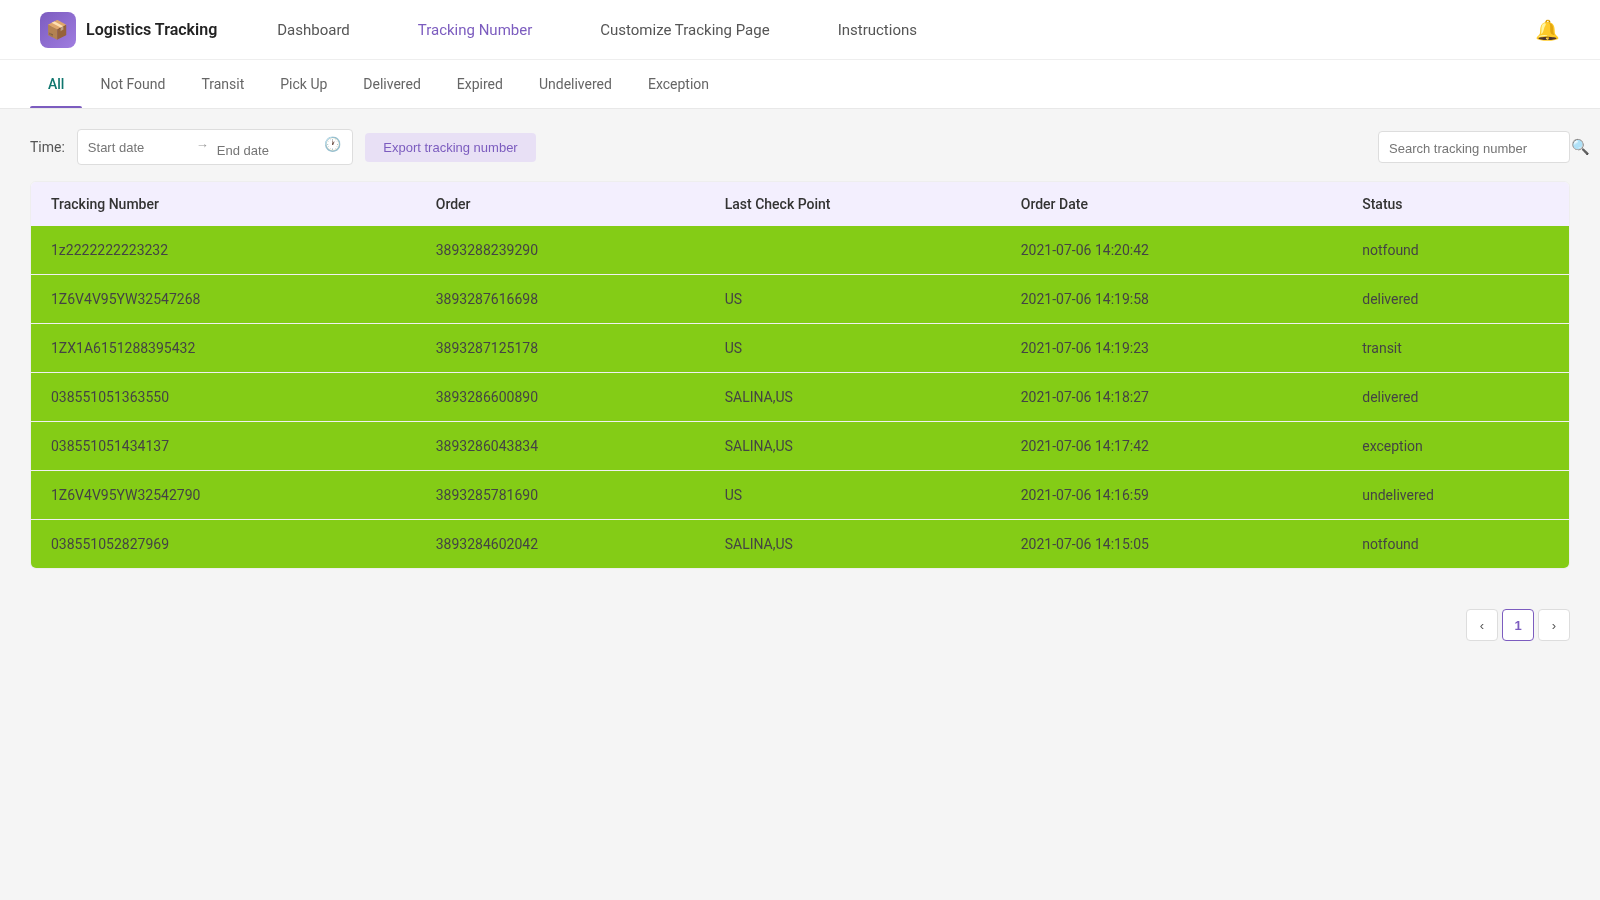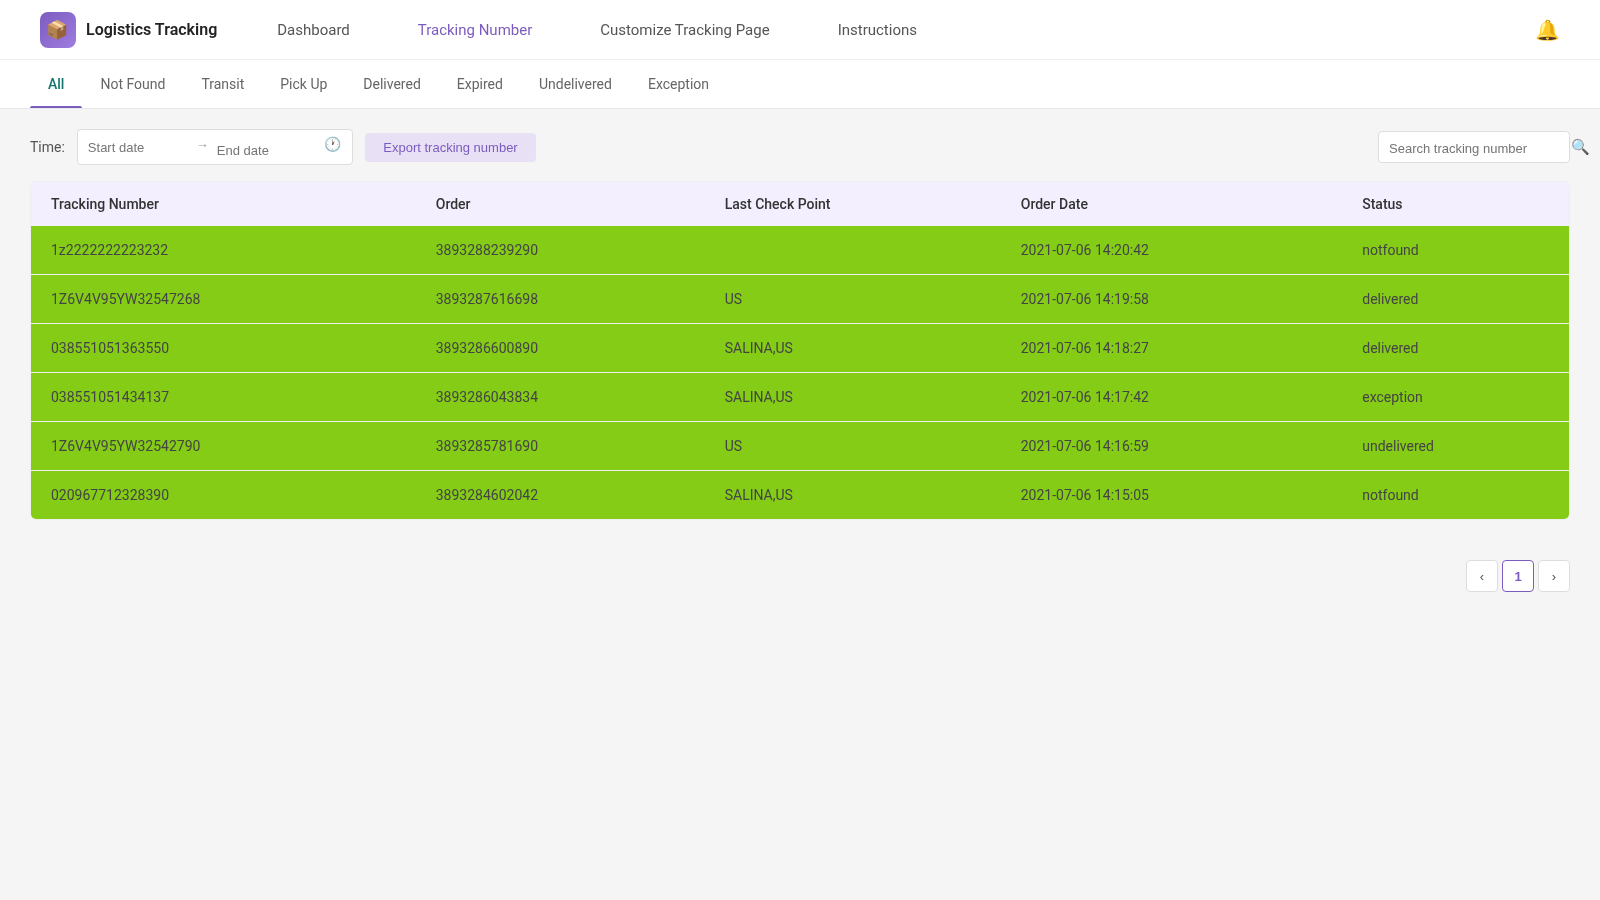--- a/index.html
+++ b/index.html
@@ -315,20 +315,27 @@
             <td>notfound</td>
           </tr>
           <tr>
             <td>1Z6V4V95YW32547268</td>
             <td>3893287616698</td>
             <td>US</td>
             <td>2021-07-06 14:19:58</td>
             <td>delivered</td>
           </tr>
           <tr>
+            <td>1ZX1A6151288395432</td>
+            <td>3893287125178</td>
+            <td>US</td>
+            <td>2021-07-06 14:19:23</td>
+            <td>transit</td>
+          </tr>
+          <tr>
             <td>038551051363550</td>
             <td>3893286600890</td>
             <td>SALINA,US</td>
             <td>2021-07-06 14:18:27</td>
             <td>delivered</td>
           </tr>
           <tr>
             <td>038551051434137</td>
             <td>3893286043834</td>
             <td>SALINA,US</td>
@@ -336,21 +343,21 @@
             <td>exception</td>
           </tr>
           <tr>
             <td>1Z6V4V95YW32542790</td>
             <td>3893285781690</td>
             <td>US</td>
             <td>2021-07-06 14:16:59</td>
             <td>undelivered</td>
           </tr>
           <tr>
-            <td>020967712328390</td>
+            <td>038551052827969</td>
             <td>3893284602042</td>
             <td>SALINA,US</td>
             <td>2021-07-06 14:15:05</td>
             <td>notfound</td>
           </tr>
         </tbody>
     </table>
   </div>
 </div>
 

